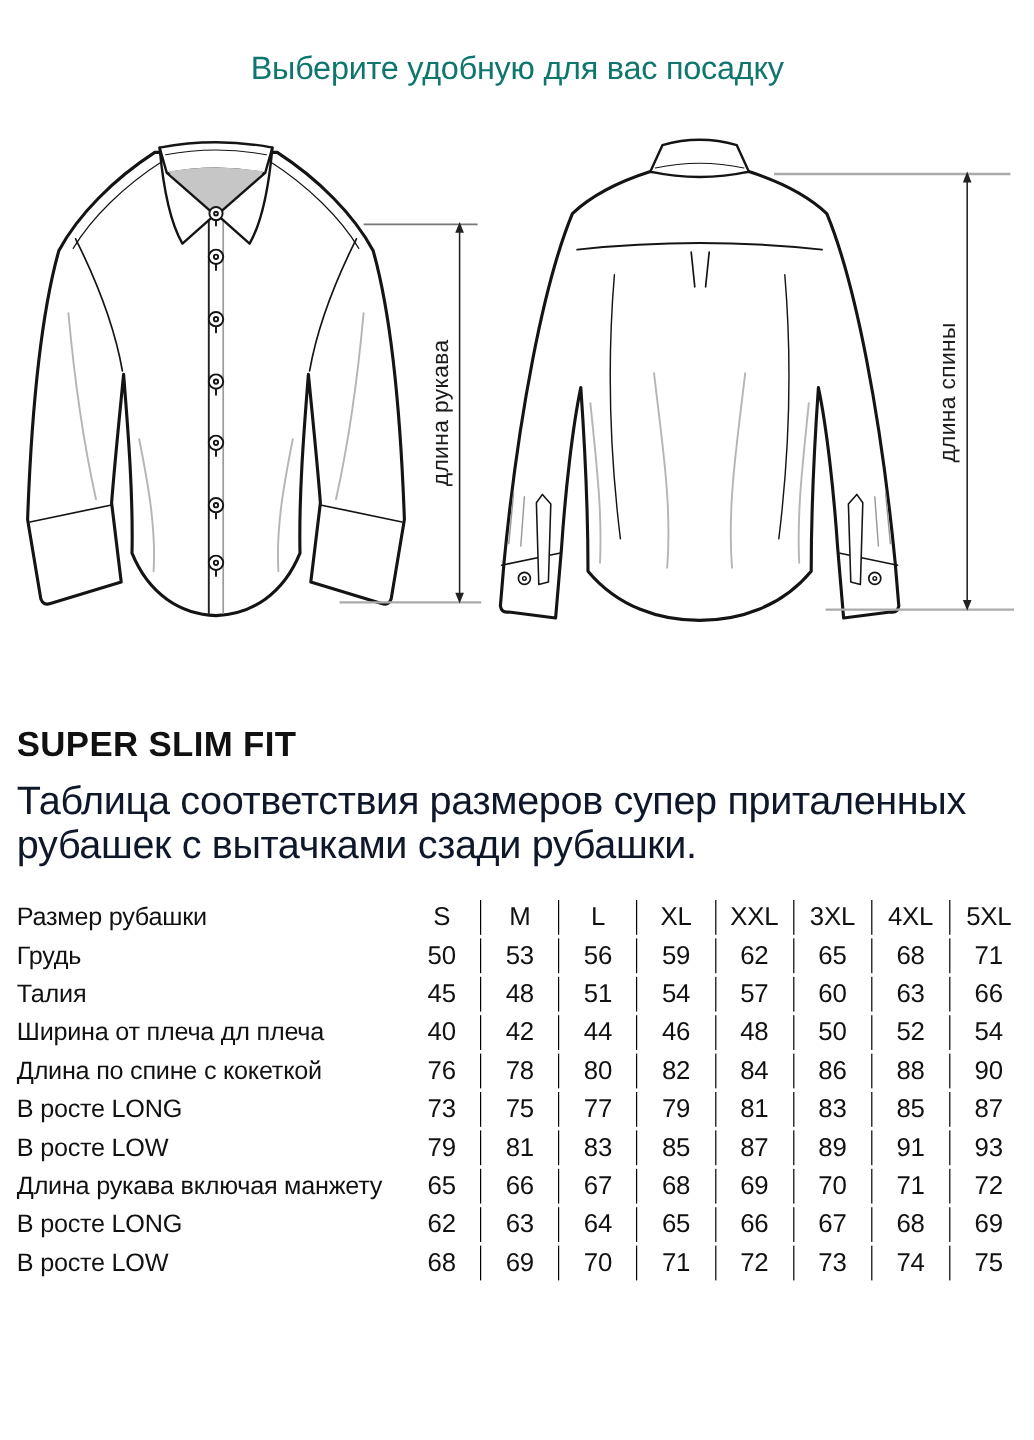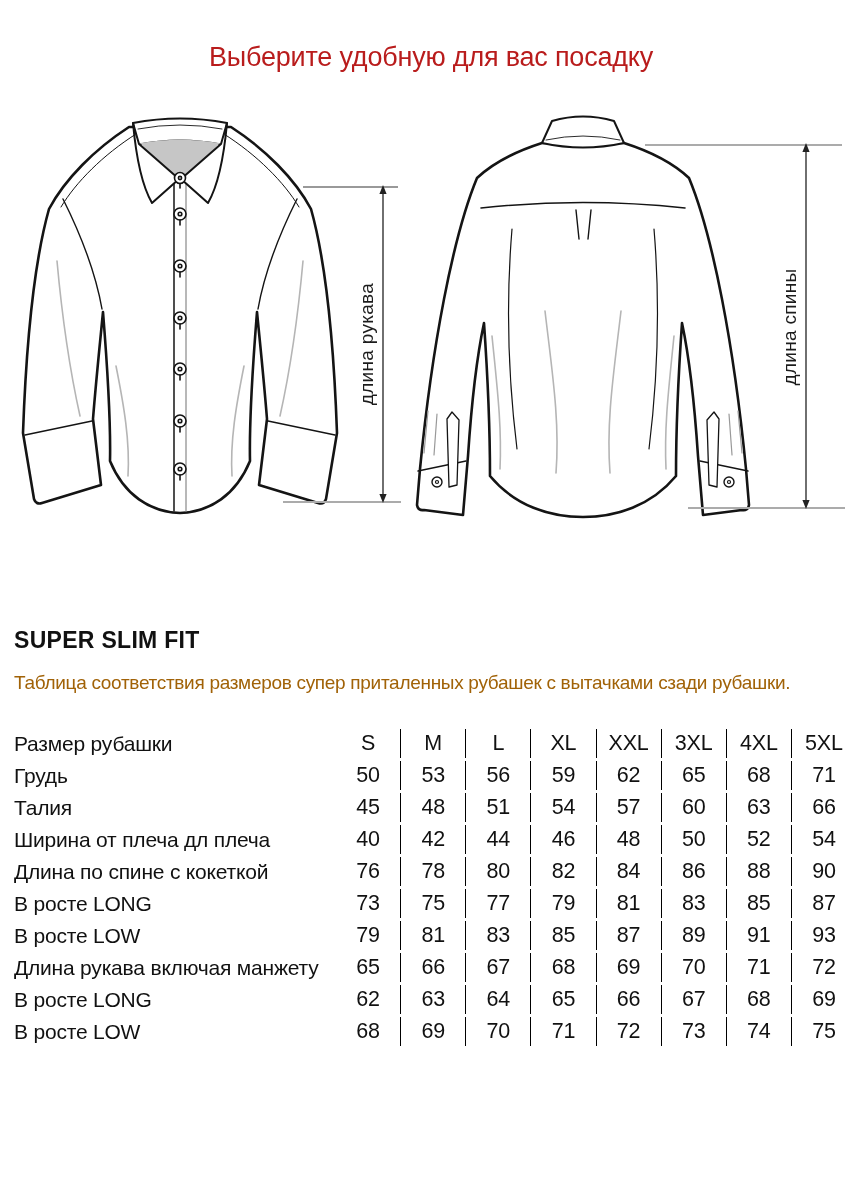--- a/index.html
+++ b/index.html
@@ -3,29 +3,29 @@
 <meta charset="utf-8">
 <style>
   html,body{margin:0;padding:0;}
   body{
     width:862px;height:1200px;background:#ffffff;
     font-family:"Liberation Sans","DejaVu Sans",sans-serif;
     color:#111;overflow:hidden;
   }
   .page-title{
     padding-top:42px;text-align:center;
-    font-size:27px;font-weight:400;letter-spacing:-0.2px;color:#b91c1c;
+    font-size:27px;font-weight:400;letter-spacing:-0.2px;color:#0f766e;
   }
   svg.drawings{display:block;width:862px;height:470px;margin-top:8px;}
   .sec-heading{
-    margin:76px 0 0 14px;font-size:23px;font-weight:800;letter-spacing:0.3px;color:#111;
+    margin:54px 0 0 14px;font-size:29px;font-weight:800;letter-spacing:0.3px;color:#111;
   }
   .sec-desc{
     margin:10px 14px 0 14px;max-width:800px;
-    font-size:19px;line-height:37px;letter-spacing:-0.3px;color:#a16207;
+    font-size:33px;line-height:37px;letter-spacing:-0.3px;color:#0f172a;
   }
   .size-table{margin:28px 6px 13px 14px;}
   .trow{display:flex;height:29px;margin-bottom:3px;align-items:stretch;}
   .row-label{
     width:322px;display:flex;align-items:center;
     font-size:21px;letter-spacing:-0.2px;white-space:nowrap;
   }
   .cell{
     flex:1;display:flex;align-items:center;justify-content:center;
     font-size:21.5px;letter-spacing:-0.2px;

